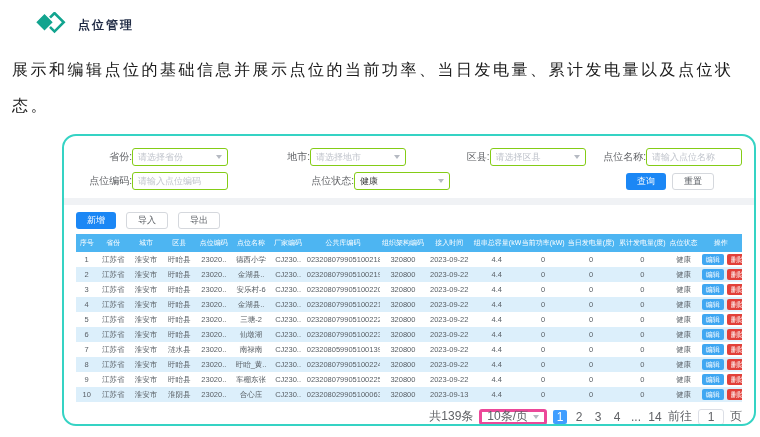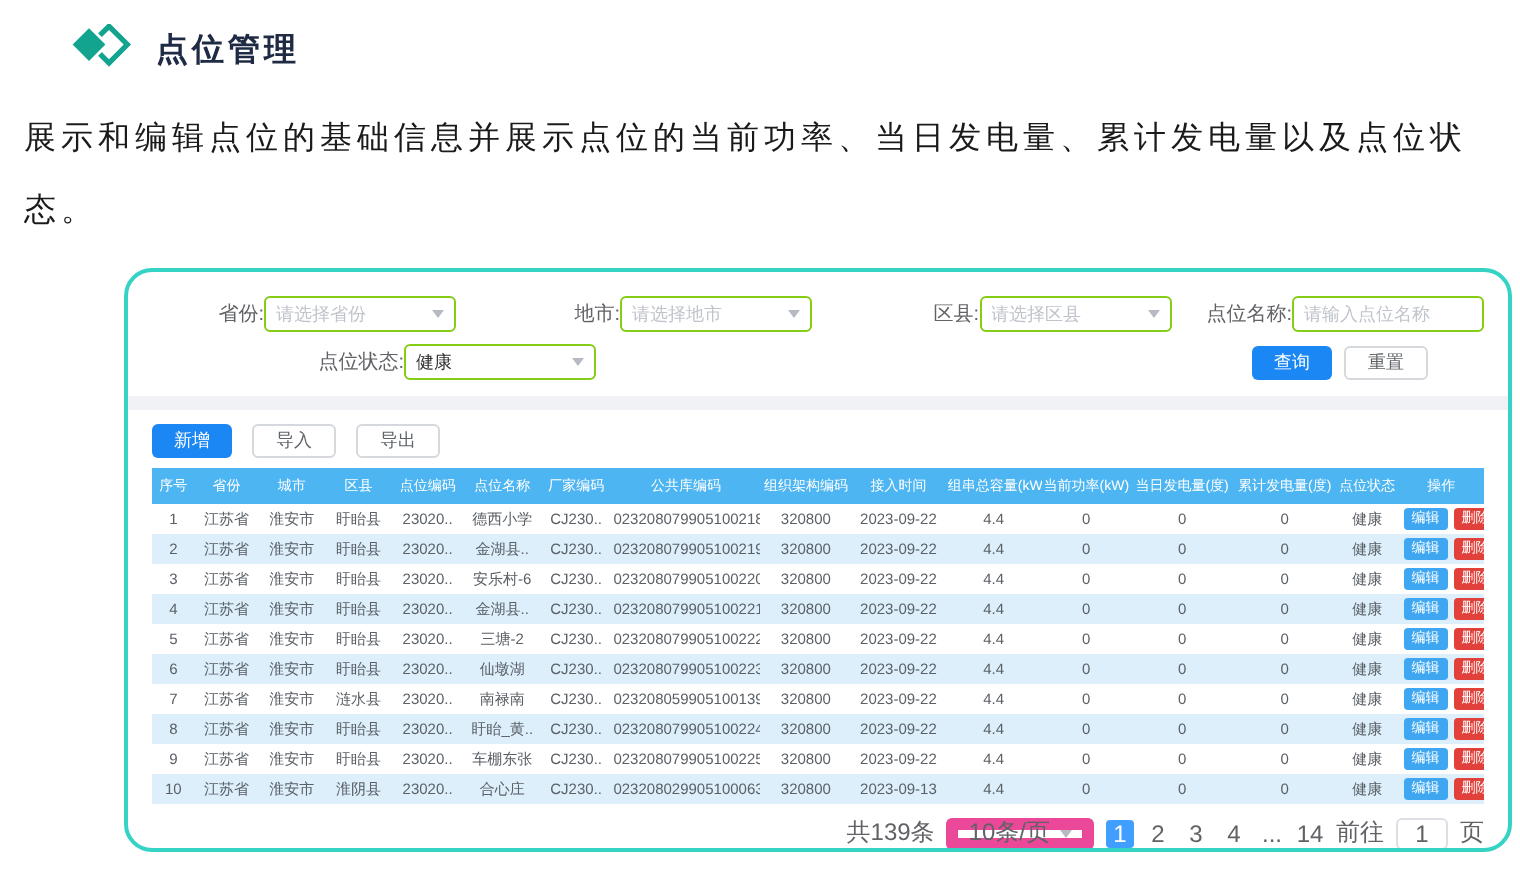--- a/index.html
+++ b/index.html
@@ -13,21 +13,21 @@
     --delete-red:#e2403a;
   }
   *{margin:0;padding:0;box-sizing:border-box;}
   html,body{width:760px;height:437px;background:#fff;overflow:hidden;
     font-family:"Liberation Sans","DejaVu Sans",sans-serif;}
   .page{width:760px;height:437px;padding:8px 10px;}
 
   
   .page-header{display:flex;align-items:center;gap:10px;margin-left:24px;margin-top:4px;}
   .ticon{width:34px;height:26px;display:inline-block;}
-  .page-title{font-size:16px;font-weight:bold;color:var(--title-navy);letter-spacing:2px;}
+  .page-title{font-size:12px;font-weight:bold;color:var(--title-navy);letter-spacing:2px;}
 
   
   .desc{margin:14px 2px 0 2px;font-size:16px;line-height:36px;color:#1a1a1a;letter-spacing:2.5px;width:745px;}
 
   
   .panel{margin:10px 0 0 52px;width:694px;height:292px;border:2px solid var(--accent-teal);
     border-radius:14px;background:#fff;padding:12px 12px 10px 12px;overflow:hidden;}
 
   
   .frow{display:flex;align-items:center;height:18px;}
@@ -62,21 +62,21 @@
     overflow:hidden;padding:0 1px;}
   tbody tr:nth-child(even){background:var(--stripe-blue);}
   .rowbtn{border:none;border-radius:2px;color:#fff;font-size:7px;padding:2px 4px;margin:0 1.5px;
     cursor:pointer;font-family:inherit;line-height:1;}
   .rowbtn.edit{background:var(--edit-blue);}
   .rowbtn.del{background:var(--delete-red);}
 
   
   .pagination{margin-top:6px;display:flex;justify-content:flex-end;align-items:center;
     font-size:12px;color:#606266;gap:6px;}
-  .psize{border:6px solid #ec4899;border-radius:3px;height:16px;display:inline-flex;
+  .psize{border:3px solid #ec4899;border-radius:3px;height:16px;display:inline-flex;
     align-items:center;padding:0 5px;gap:2px;background:#fff;}
   #pages{display:inline-flex;align-items:center;gap:5px;}
   .pg{min-width:14px;height:14px;line-height:14px;text-align:center;display:inline-block;cursor:pointer;}
   .pg.active{background:#409eff;color:#fff;border-radius:2px;}
   .goto-box{border:1px solid #dcdfe6;border-radius:3px;width:26px;height:16px;display:inline-flex;
     align-items:center;justify-content:center;background:#fff;}
 </style>
 </head>
 <body>
 
@@ -124,20 +124,26 @@
         <div class="gap3"></div>
         <div class="fgroup">
           <span class="flabel w52">点位名称:</span>
           <div class="ctrl">
             <span class="ph">请输入点位名称</span>
           </div>
         </div>
       </div>
 
       <div class="frow">
+        <div class="fgroup">
+          <span class="flabel w52">点位编码:</span>
+          <div class="ctrl">
+            <span class="ph">请输入点位编码</span>
+          </div>
+        </div>
         <div class="gap1"></div>
         <div class="fgroup">
           <span class="flabel w52">点位状态:</span>
           <div class="ctrl">
             <span class="val">健康</span>
             <span class="arrow"></span>
           </div>
         </div>
         <div class="fspacer"></div>
         <div class="filter-btns">

